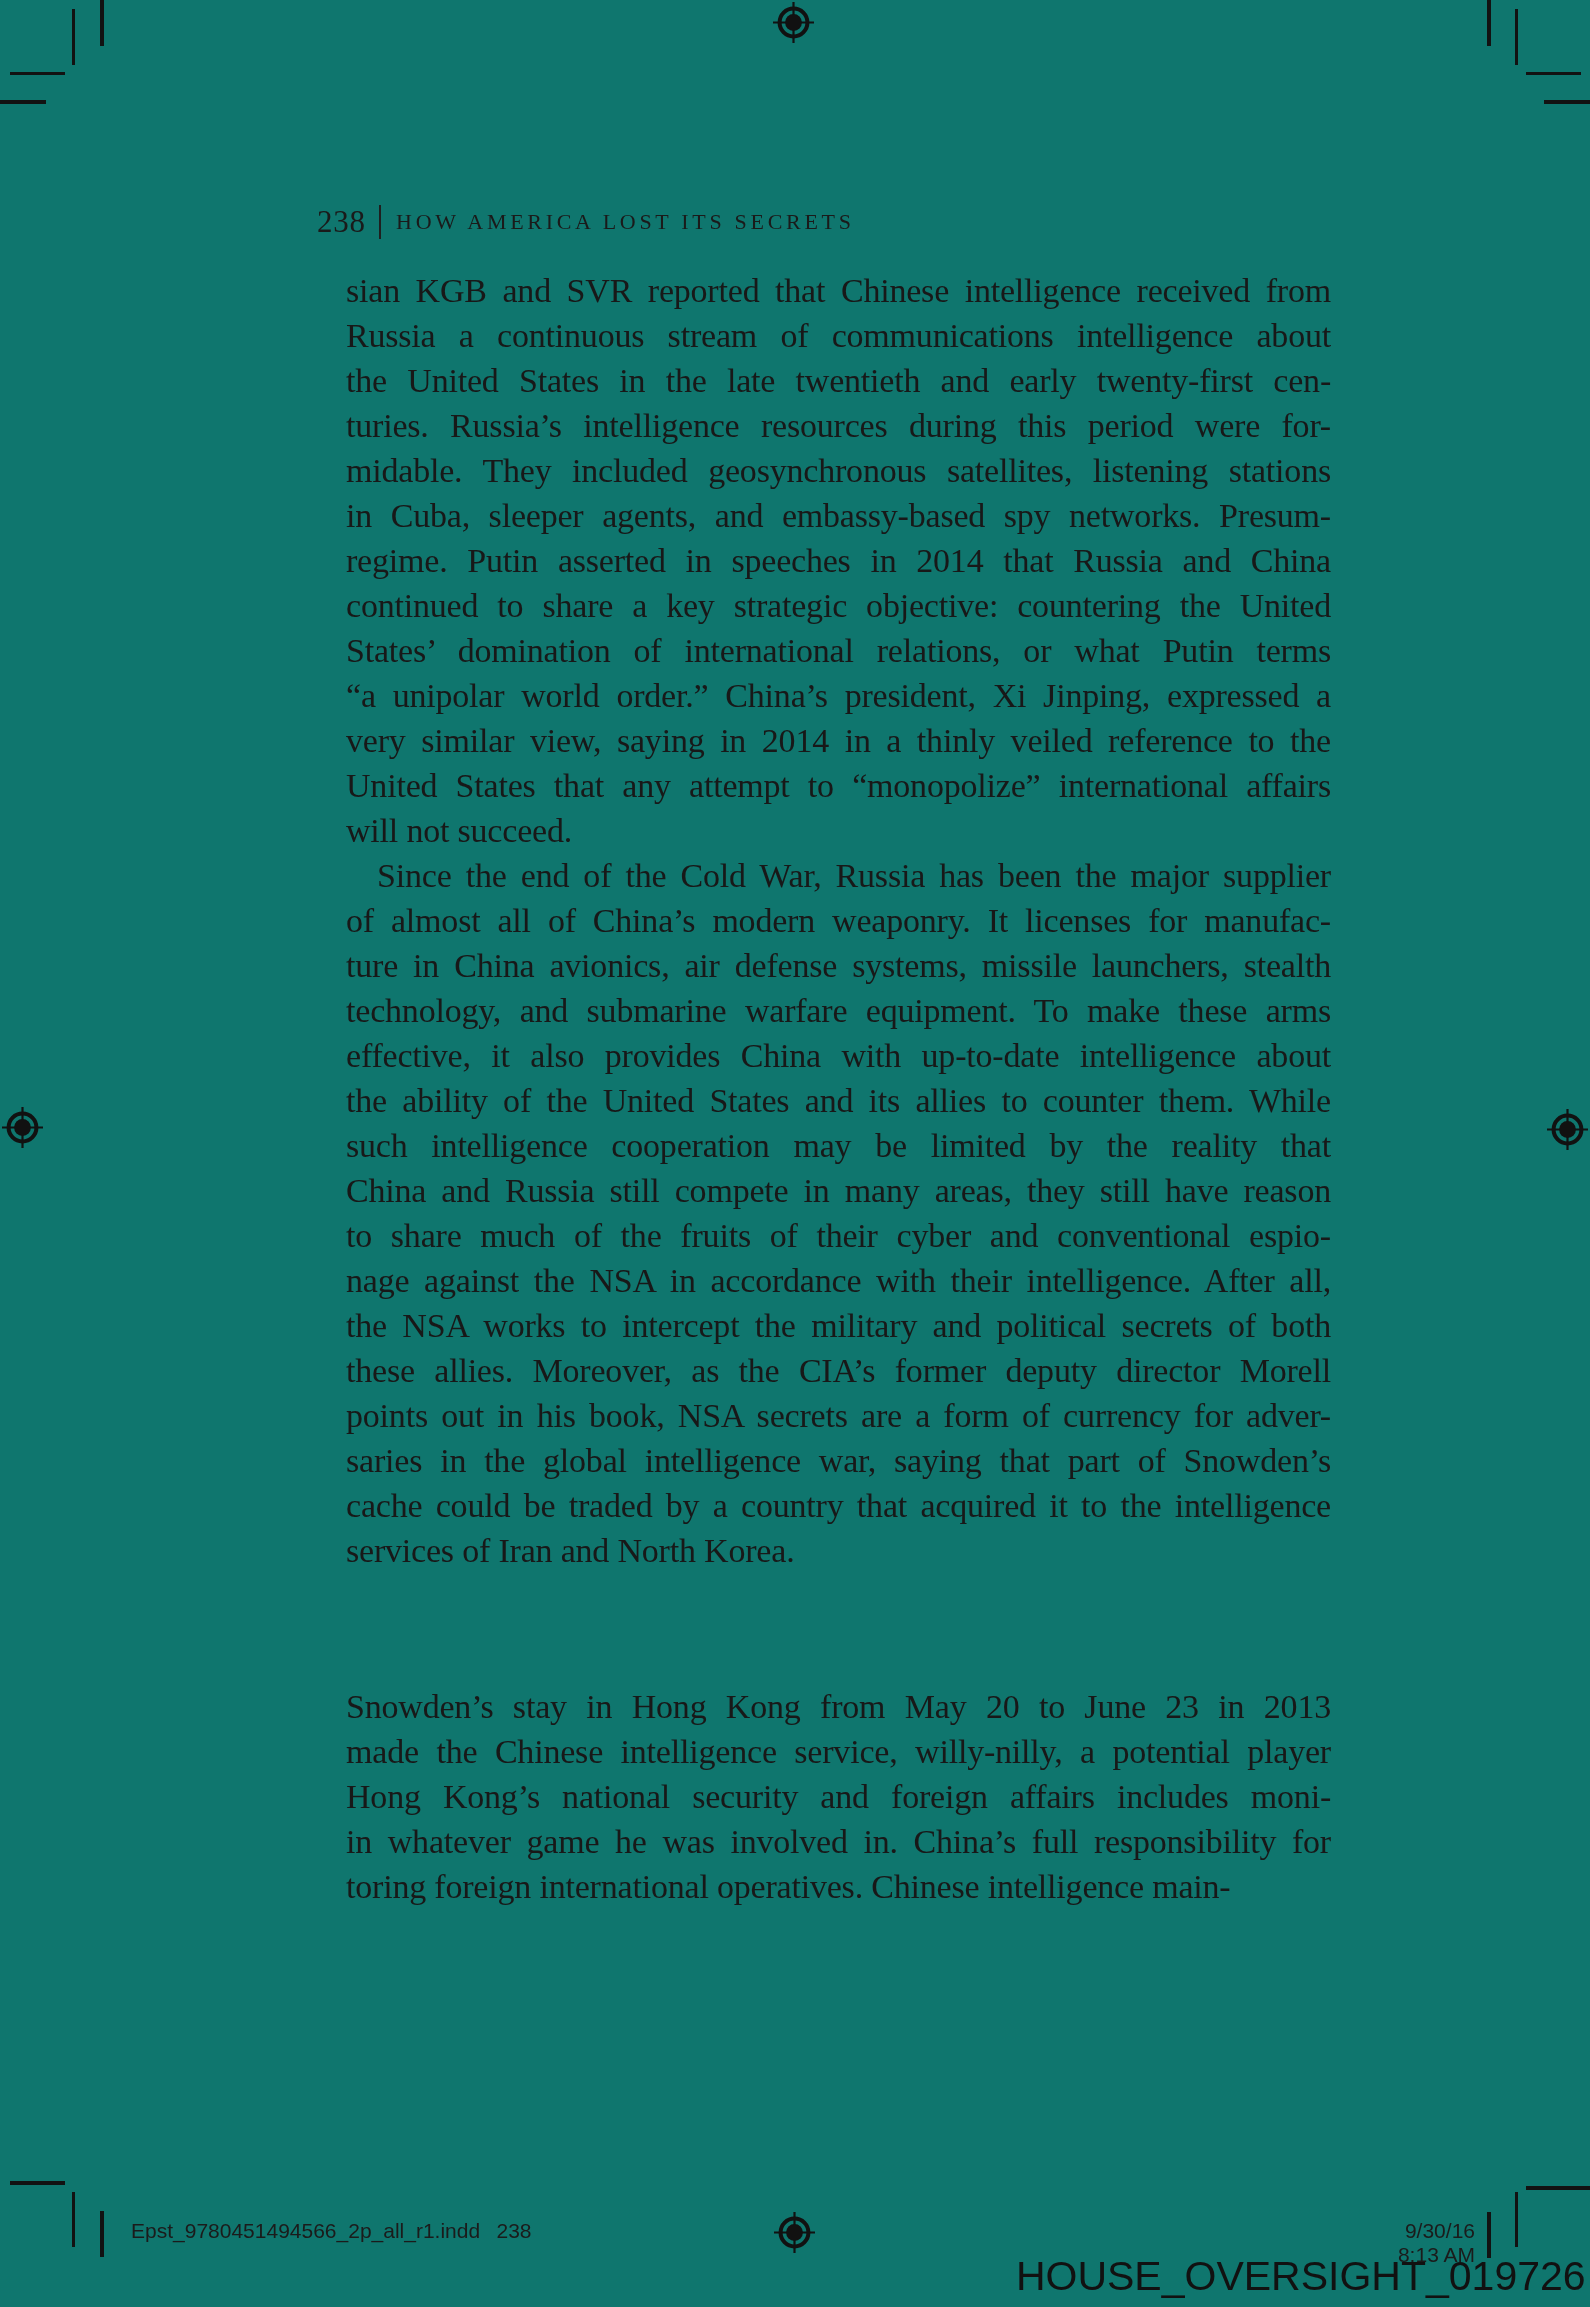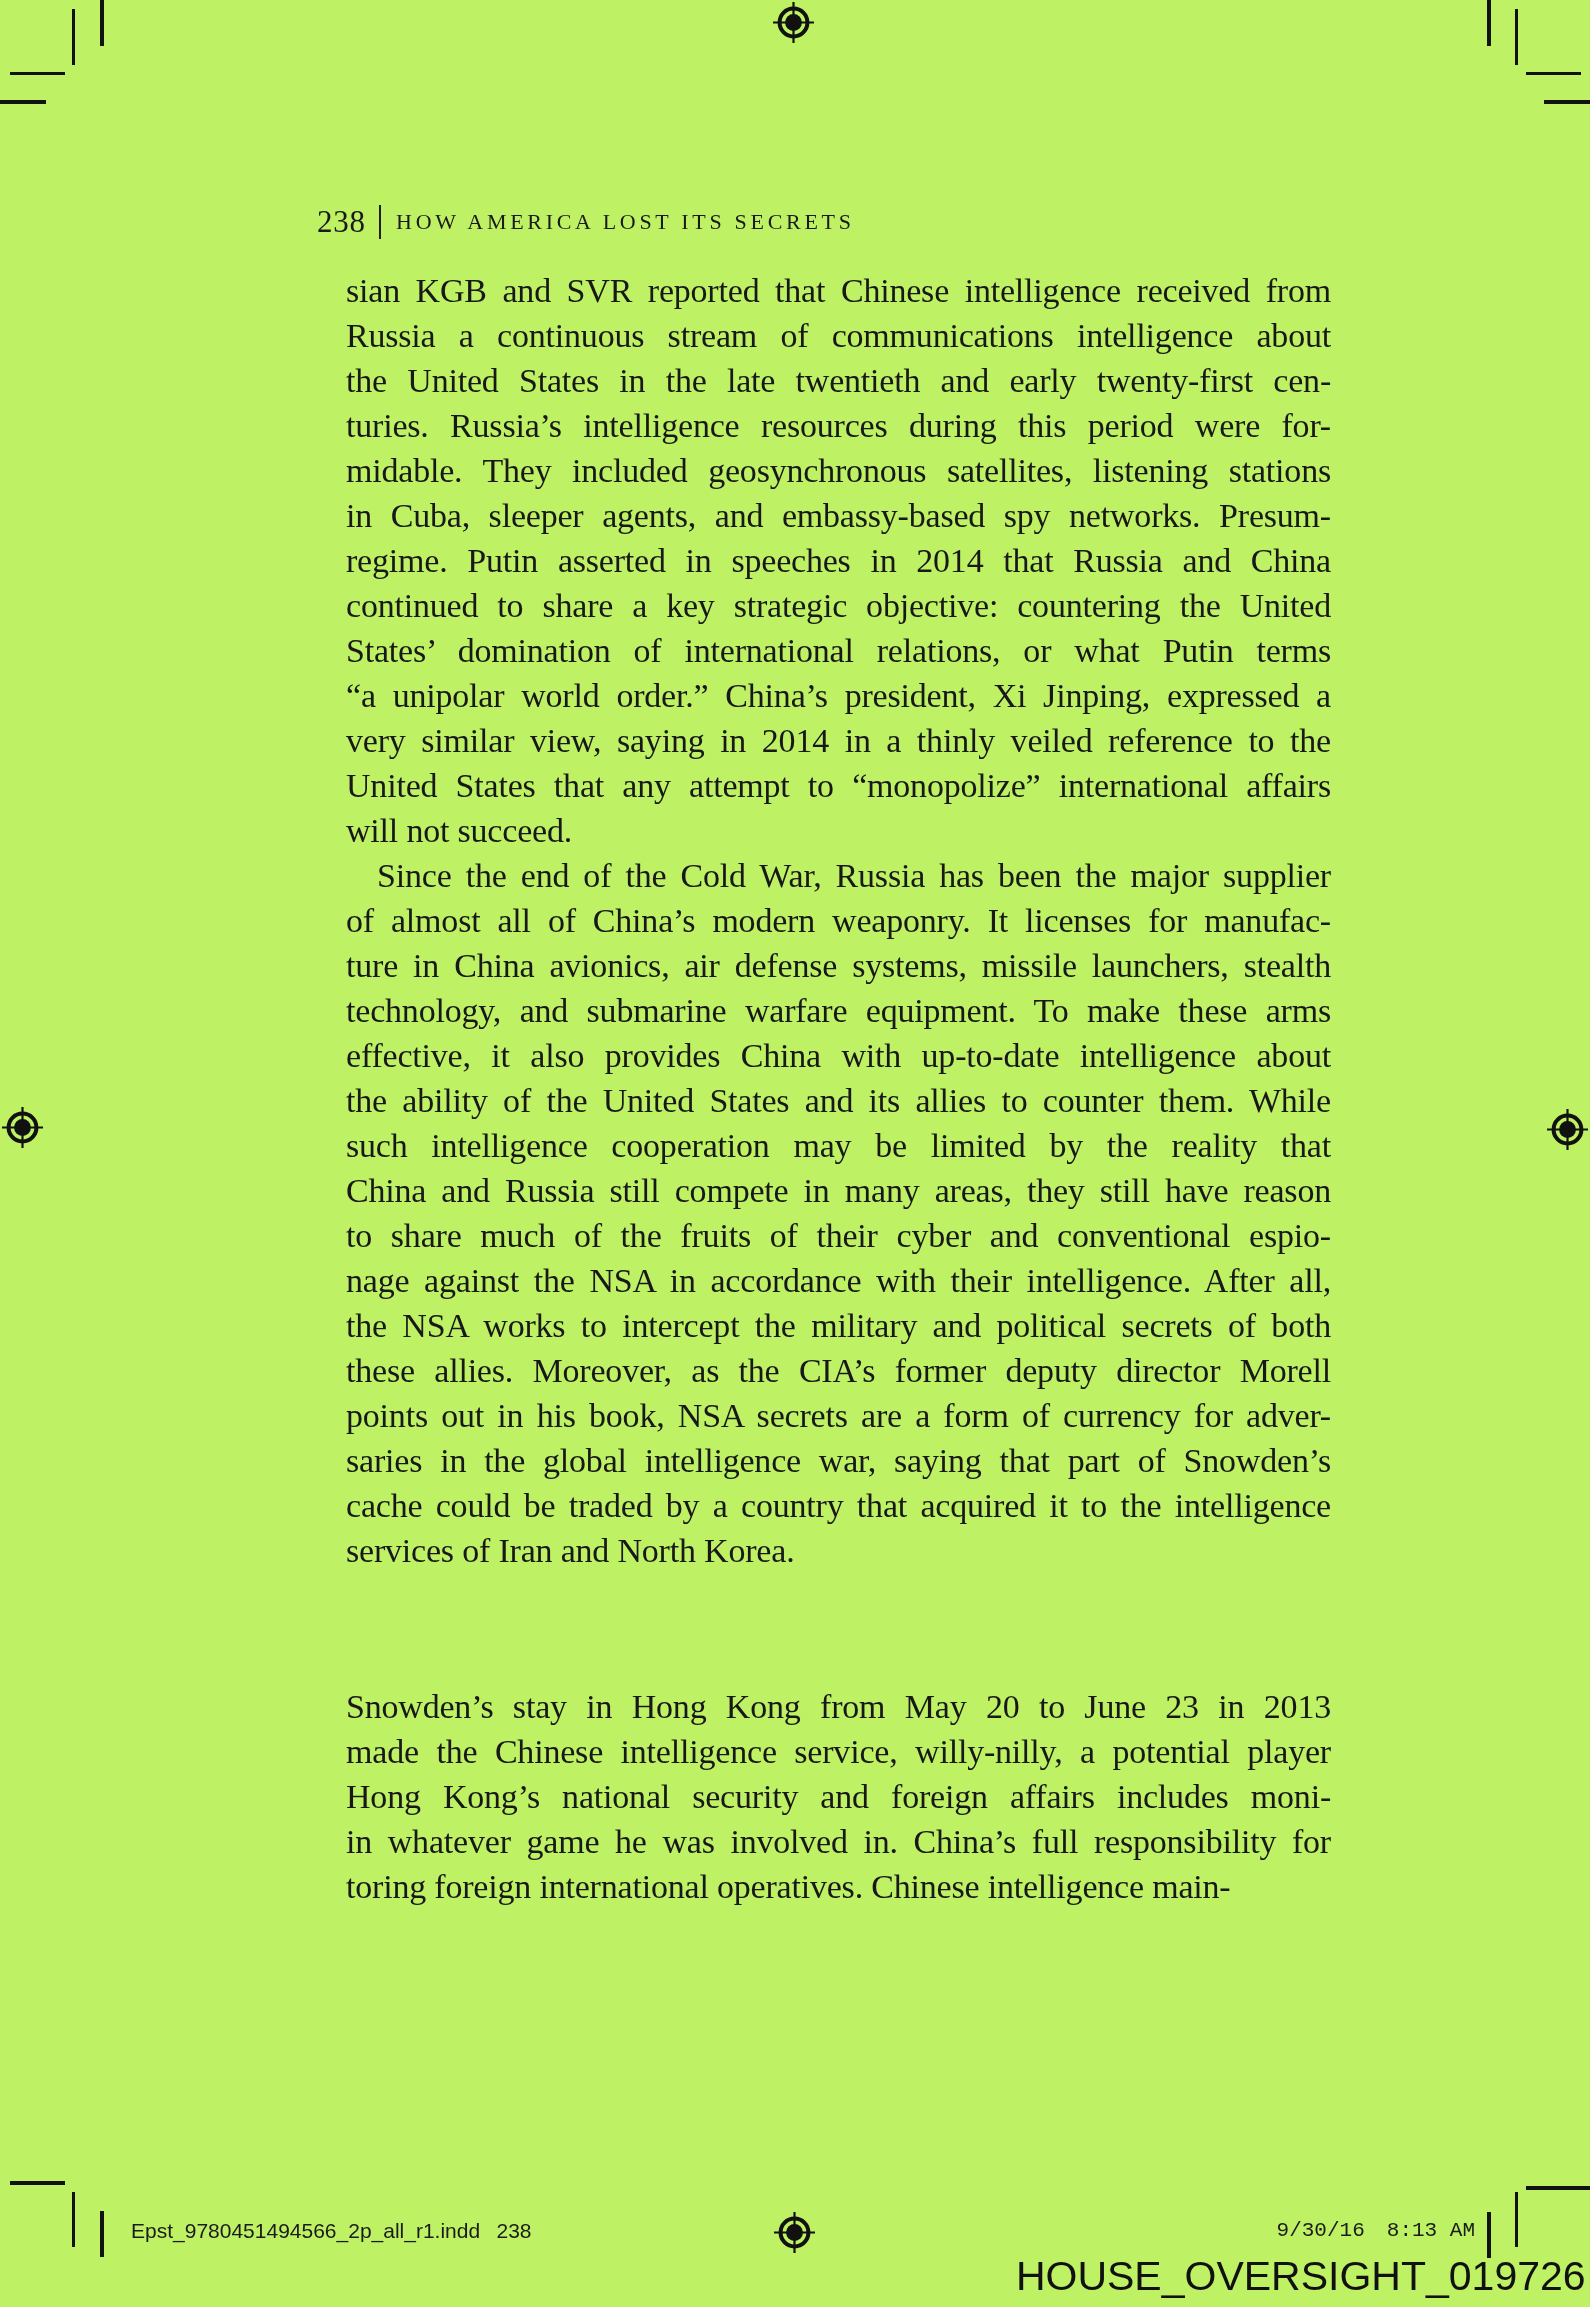--- a/index.html
+++ b/index.html
@@ -4,21 +4,21 @@
 <style>
   html, body {
     margin: 0;
     padding: 0;
     background: #ffffff;
   }
   .page {
     position: relative;
     width: 1590px;
     height: 2307px;
-    background: #bef264;
+    background: #0f766e;
     overflow: hidden;
     font-family: "Liberation Serif", serif;
     color: #161616;
   }
 
   
   .crop {
     position: absolute;
     background: #121212;
   }
@@ -94,25 +94,26 @@
     font-size: 21px;
     color: #1b1b1b;
     display: flex;
     align-items: baseline;
   }
   .footer-left .gap { width: 16.3px; }
   .footer-right {
     position: absolute;
     right: 115px;
     top: 2219px;
-    font-family: Liberation Mono, monospace;
+    font-family: Liberation Sans, sans-serif;
     font-size: 21px;
     color: #1b1b1b;
     display: flex;
     align-items: flex-end;
+    flex-direction: column;
   }
   .footer-right .gap { width: 22px; }
 
   
   .bates {
     position: absolute;
     right: 4.4px;
     top: 2253px;
     font-family: "Liberation Sans", sans-serif;
     font-size: 41px;

